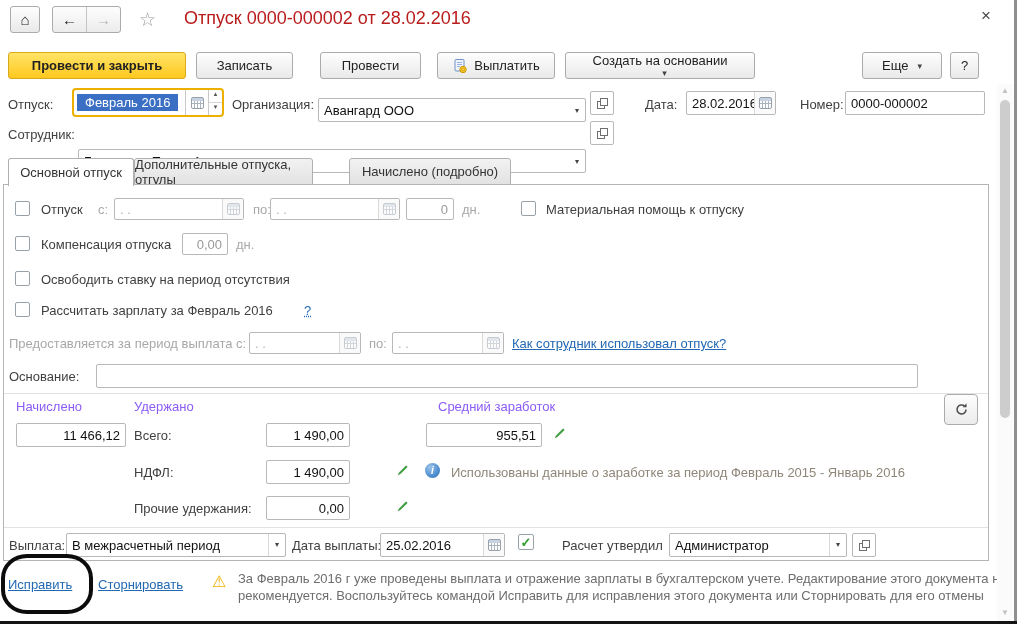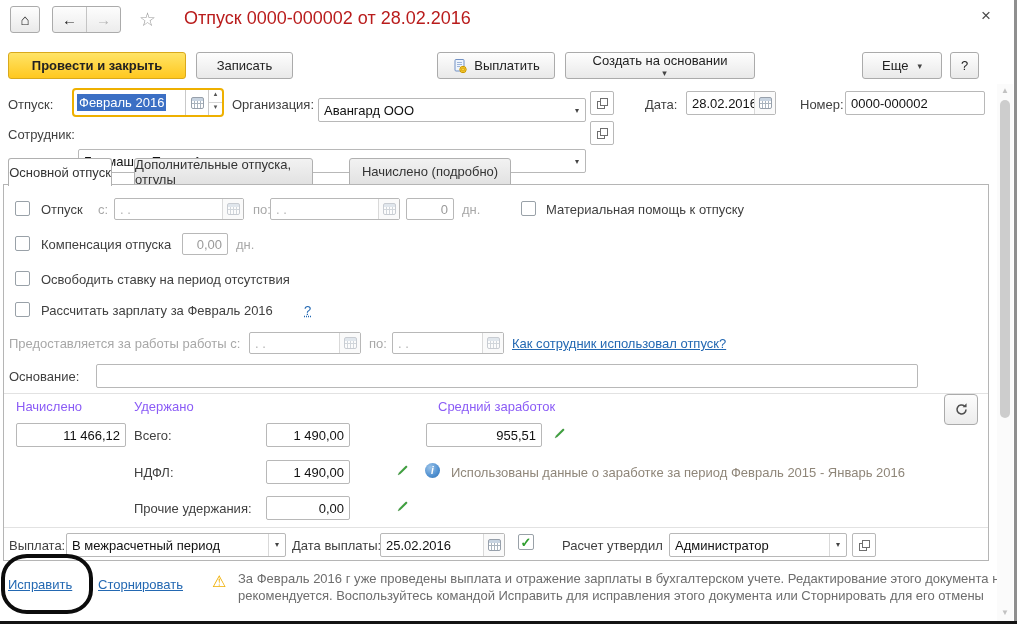--- a/index.html
+++ b/index.html
@@ -44,21 +44,21 @@
   .cal-icon{display:inline-block;width:13px;height:12px;border:1px solid #97a0ab;border-radius:2px;
             background-color:#fff;box-sizing:border-box;
             background-image:linear-gradient(to bottom,#c7d3e0 0,#c7d3e0 3px,transparent 3px),
               repeating-linear-gradient(to right,transparent 0 2px,#aab4be 2px 3px),
               repeating-linear-gradient(to bottom,transparent 0 5px,#aab4be 5px 6px);}
   .dim{opacity:.5;}
   
   .month-frame{position:absolute;display:flex;align-items:stretch;border:2px solid #eeb000;
                border-radius:4px;background:#fff;box-sizing:border-box;overflow:hidden;}
   .month-text{flex:1;display:flex;align-items:center;padding-left:3px;}
-  .sel{background:#3b6fc4;color:#fff;padding:1px 2px;white-space:nowrap;text-align:right;}
+  .sel{background:#3b6fc4;color:#fff;padding:1px 8px;white-space:nowrap;text-align:right;}
   .mini-btn{width:22px;display:flex;align-items:center;justify-content:center;border-left:1px solid #c9c9c9;background:#fff;}
   .spin{width:13px;border-left:1px solid #c9c9c9;display:flex;flex-direction:column;}
   .spin span{flex:1;font-size:7px;line-height:7px;color:#555;text-align:center;}
   .spin span:first-child{border-bottom:1px solid #d5d5d5;}
   
   .tab{position:absolute;top:158px;height:27px;border:1px solid #b0b0b0;border-radius:3px 3px 0 0;
        background:linear-gradient(#f2f2f2,#e2e2e2);display:flex;align-items:center;justify-content:center;
        font-size:13px;color:#333;box-sizing:border-box;}
   .tab-active{background:#fff;height:28px;z-index:3;border-bottom:none;}
   .panel{position:absolute;left:3px;top:184px;width:986px;height:377px;border:1px solid #b5b5b5;
@@ -104,20 +104,23 @@
   <div class="abs star" style="left:139px;top:8px;">☆</div>
   <div class="abs title" style="left:184px;top:8px;">Отпуск 0000-000002 от 28.02.2016</div>
   <div class="abs close-x" style="left:981px;top:6px;">×</div>
 
   <div class="btn btn-primary" style="left:8px;top:52px;width:178px;">
     <span>Провести и закрыть</span>
   </div>
   <div class="btn" style="left:196px;top:52px;width:97px;">
     <span>Записать</span>
   </div>
+  <div class="btn" style="left:320px;top:52px;width:101px;">
+    <span>Провести</span>
+  </div>
   <div class="btn" style="left:437px;top:52px;width:118px;">
     <span style="margin-right:6px;display:flex;">
       <svg width="16" height="16" viewBox="0 0 16 16">
           <rect x="3" y="1.5" width="9" height="11.5" rx="1" fill="#eef4fc" stroke="#7291c4"></rect>
           <line x1="5" y1="4.5" x2="10" y2="4.5" stroke="#9db4d8"></line>
           <line x1="5" y1="6.5" x2="10" y2="6.5" stroke="#9db4d8"></line>
           <line x1="5" y1="8.5" x2="8" y2="8.5" stroke="#9db4d8"></line>
           <circle cx="11" cy="11.5" r="3.2" fill="#ffd23e" stroke="#c99700"></circle>
           <circle cx="11" cy="11.5" r="1.6" fill="none" stroke="#c99700" stroke-width="0.8"></circle>
         </svg>
@@ -171,21 +174,21 @@
 
   <div class="lbl" style="left:8px;top:127px;">Сотрудник:</div>
   <div class="field" style="left:78px;top:121px;width:508px;margin-top:28px;">
     <div class="txt">Балмашов Павел Андреевич</div>
     <div class="dd">▾</div>
   </div>
   <div class="open-btn" style="left:590px;top:121px;">
     <span class="open-icon"></span>
   </div>
 
-  <div class="tab tab-active" style="left:8px;width:104px;">
+  <div class="tab tab-active" style="left:8px;width:126px;">
     <span>Основной отпуск</span>
   </div>
   <div class="tab" style="left:134px;width:179px;">
     <span>Дополнительные отпуска, отгулы</span>
   </div>
   <div class="tab" style="left:349px;width:162px;">
     <span>Начислено (подробно)</span>
   </div>
 
   <div class="panel">
@@ -220,21 +223,21 @@
     </div>
     <div class="lbl lbl-dis" style="left:232px;top:52px;">дн.</div>
 
     <div class="cb" style="left:11px;top:86px;"></div>
     <div class="lbl" style="left:37px;top:87px;">Освободить ставку на период отсутствия</div>
 
     <div class="cb" style="left:11px;top:117px;"></div>
     <div class="lbl" style="left:37px;top:118px;">Рассчитать зарплату за Февраль 2016</div>
     <div class="link link-dotted" style="left:300px;top:118px;">?</div>
 
-    <div class="lbl lbl-dis" style="left:5px;top:151px;">Предоставляется за работы работы с:</div>
+    <div class="lbl lbl-dis" style="left:5px;top:151px;">Предоставляется за период выплата с:</div>
     <div class="field" style="left:245px;top:147px;width:112px;height:22px;">
       <div class="txt ph">. .</div>
       <div class="calb">
           <span class="cal-icon dim"></span>
         </div>
     </div>
     <div class="lbl lbl-dis" style="left:365px;top:151px;">по:</div>
     <div class="field" style="left:388px;top:147px;width:112px;height:22px;">
       <div class="txt ph">. .</div>
       <div class="calb">

